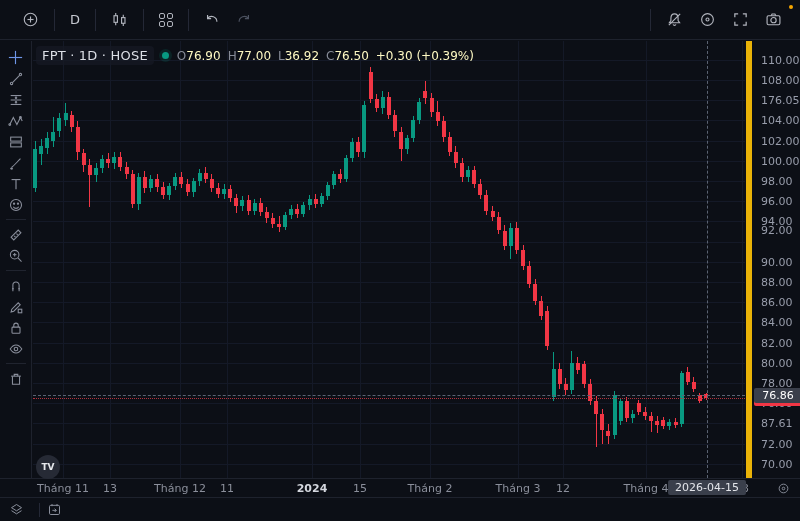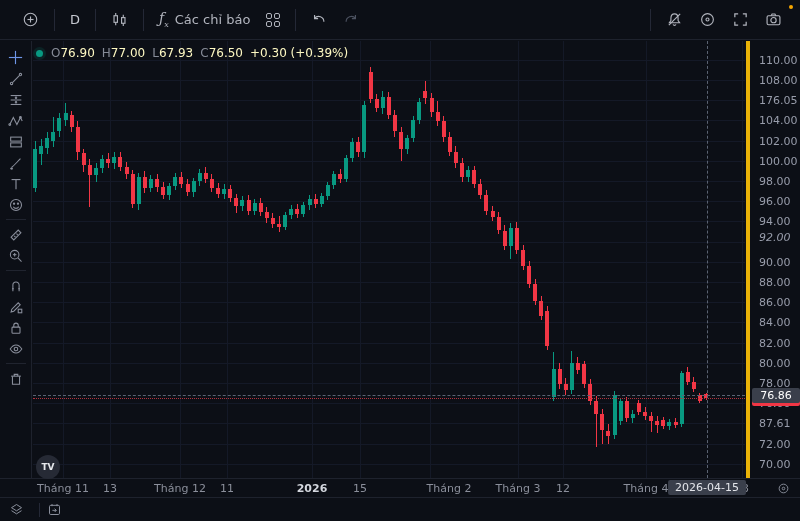--- a/index.html
+++ b/index.html
@@ -56,21 +56,21 @@
   #ohlc .val, #chg { color:#fef9c3; }
   #chg { font-size:12px; }
 
   
   #tvlogo { position:absolute; left:36px; top:455px; width:24px; height:24px; border-radius:50%;
     background:#262a35; color:#e6e8ec; display:flex; align-items:center; justify-content:center;
     font-size:9px; font-weight:bold; z-index:4; }
 
   
   #price-axis { position:absolute; left:746px; top:41px; width:54px; height:437px;
-    border-left:4px solid #eab308; font-size:11px; color:#989dab; cursor:ns-resize; }
+    border-left:6px solid #eab308; font-size:11px; color:#989dab; cursor:ns-resize; }
   .ptick { position:absolute; left:9px; }
   .plabel { position:absolute; left:2px; width:48px; text-align:center; padding:1px 0;
     border-radius:2px; font-size:11px; }
   #last-price-label { background:#f23645; color:#fff; }
   #cross-price-label { background:#3a3f4b; color:#fff; }
 
   
   #time-axis { position:absolute; left:0; top:478px; width:800px; height:19px;
     border-top:1px solid #1e222d; font-size:11px; color:#8b8f9b; }
   .ttick { position:absolute; top:3px; transform:translateX(-50%); white-space:nowrap; }
@@ -113,24 +113,20 @@
               <line x1="5" y1="2" x2="5" y2="5"></line>
               <rect x="3.2" y="5" width="3.6" height="7"></rect>
               <line x1="5" y1="12" x2="5" y2="15"></line>
               <line x1="13" y1="4" x2="13" y2="7"></line>
               <rect x="11.2" y="7" width="3.6" height="6"></rect>
               <line x1="13" y1="13" x2="13" y2="16"></line>
             </svg>
         </span>
       </div>
       <div class="tb-sep"></div>
-      <div class="tb-btn">
-        <span class="fx">ƒ<sub>x</sub></span>
-        <span>Các chỉ báo</span>
-      </div>
       <div class="tb-btn">
         <span class="grid-ic">
             <i></i>
             <i></i>
             <i></i>
             <i></i>
           </span>
       </div>
       <div class="tb-sep"></div>
       <div class="tb-btn">
@@ -555,43 +551,44 @@
       <div class="wick down" style="left:666.4px;top:352.1px;height:10.1px"></div>
       <div class="body down" style="left:664.9px;top:354.1px;height:6.1px"></div>
       <div class="wick down" style="left:672.5px;top:352.1px;height:7.1px"></div>
       <div class="body down" style="left:671.0px;top:353.1px;height:4.0px"></div>
       <div class="cross-v" style="left:674px"></div>
       <div class="cross-h" style="top:353.5px"></div>
       <div class="price-line" style="top:357.1px"></div>
     </div>
 
   <div id="legend">
+    <span id="legend-title">FPT · 1D · HOSE</span>
     <span id="mkt-dot"></span>
     <span id="ohlc">
       <span><span class="lab">O</span><span class="val">76.90</span></span>
       <span><span class="lab">H</span><span class="val">77.00</span></span>
-      <span><span class="lab">L</span><span class="val">67.93</span></span>
+      <span><span class="lab">L</span><span class="val">36.92</span></span>
       <span><span class="lab">C</span><span class="val">76.50</span></span>
       <span id="chg">+0.30 (+0.39%)</span>
     </span>
   </div>
 
   <div id="tvlogo">TV</div>
 
   <div id="price-axis">
       <div class="ptick" style="top: 12.8px;">110.00</div>
       <div class="ptick" style="top: 33px;">108.00</div>
       <div class="ptick" style="top: 53.2px;">176.05</div>
       <div class="ptick" style="top: 73.4px;">104.00</div>
       <div class="ptick" style="top: 93.6px;">102.00</div>
       <div class="ptick" style="top: 113.8px;">100.00</div>
       <div class="ptick" style="top: 134px;">98.00</div>
       <div class="ptick" style="top: 154.2px;">96.00</div>
       <div class="ptick" style="top: 174.4px;">94.00</div>
-      <div class="ptick" style="top: 190px; font-style: italic;">92.00</div>
+      <div class="ptick" style="top: 183px;">92.00</div>
       <div class="ptick" style="top: 214.8px;">90.00</div>
       <div class="ptick" style="top: 235px;">88.00</div>
       <div class="ptick" style="top: 255.2px;">86.00</div>
       <div class="ptick" style="top: 275.4px;">84.00</div>
       <div class="ptick" style="top: 295.6px;">82.00</div>
       <div class="ptick" style="top: 315.8px;">80.00</div>
       <div class="ptick" style="top: 336px;">78.00</div>
       <div class="ptick" style="top: 356.2px;">76.00</div>
       <div class="ptick" style="top: 376.4px;">87.61</div>
       <div class="ptick" style="top: 396.6px;">72.00</div>
@@ -604,23 +601,23 @@
     <span id="ta-gear">
       <svg width="13" height="13" viewBox="0 0 18 18" fill="none" stroke="#8a8f9c" stroke-width="1.3">
           <circle cx="9" cy="9" r="6"></circle>
           <circle cx="9" cy="9" r="1.8"></circle>
         </svg>
     </span>
   <span class="ttick" style="left: 63px;">Tháng 11</span>
       <span class="ttick" style="left: 110px;">13</span>
       <span class="ttick" style="left: 180px;">Tháng 12</span>
       <span class="ttick" style="left: 227px;">11</span>
-      <span class="ttick strong" style="left: 312px;">2026</span>
+      <span class="ttick strong" style="left: 312px;">2024</span>
       <span class="ttick" style="left: 360px;">15</span>
-      <span class="ttick" style="left: 449px;">Tháng 2</span>
+      <span class="ttick" style="left: 430px;">Tháng 2</span>
       <span class="ttick" style="left: 518px;">Tháng 3</span>
       <span class="ttick" style="left: 563px;">12</span>
       <span class="ttick" style="left: 646px;">Tháng 4</span>
       <span class="ttick" style="left: 742px;">23</span>
       <span id="cross-date-label" style="left: 707px;">2026-04-15</span>
     </div>
 
   <div id="footer">
     <span id="obj-tree">
       <svg width="15" height="15" viewBox="0 0 18 18" fill="none" stroke="#8a8f9c" stroke-width="1.2">

